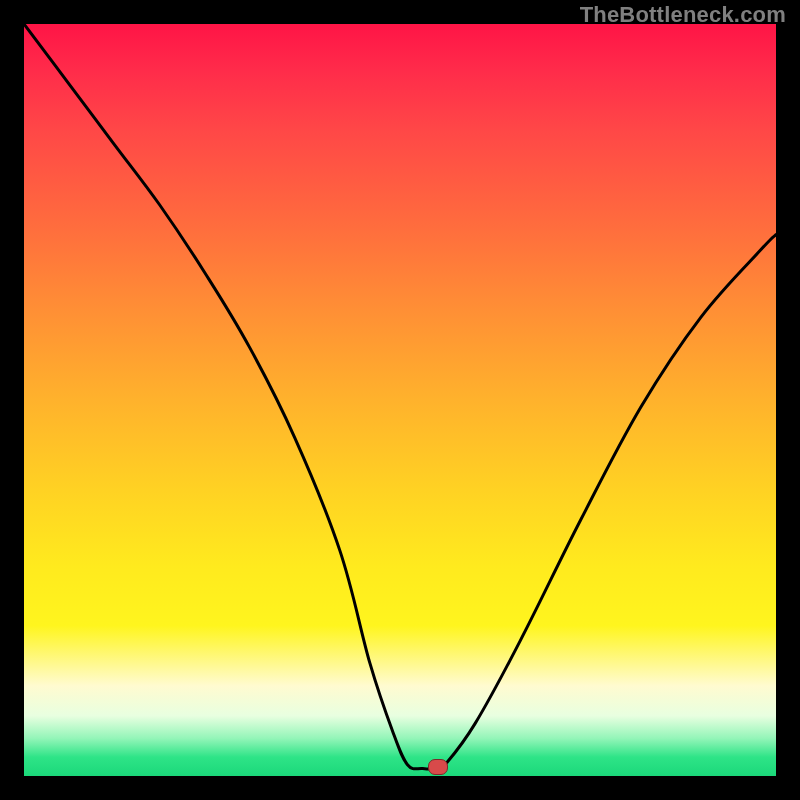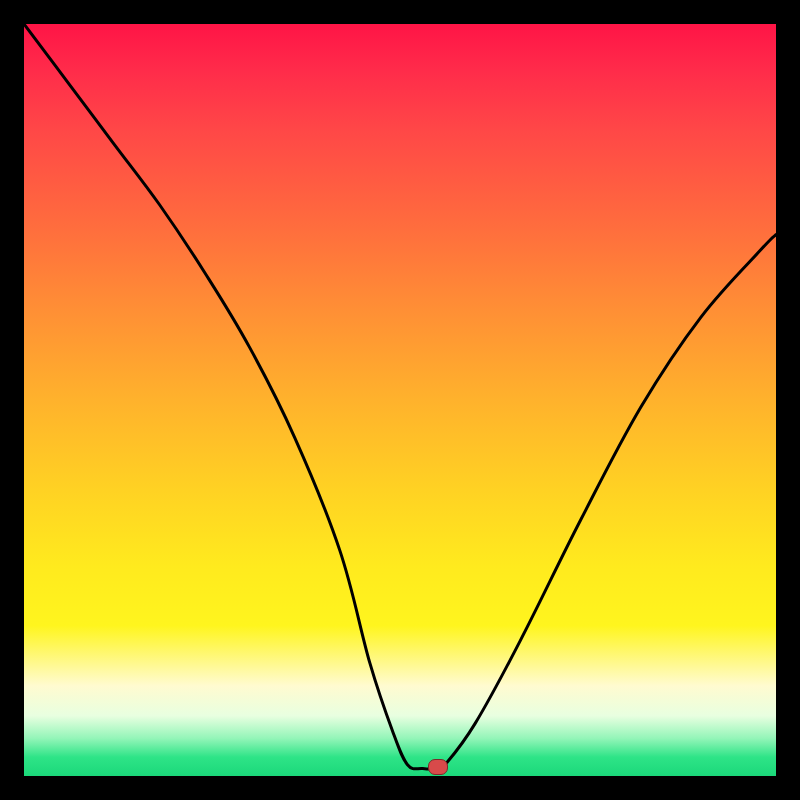--- a/index.html
+++ b/index.html
@@ -68,18 +68,19 @@
     background: #d84a4a;
     border: 1px solid #7a2a2a;
     z-index: 25;
     transform: translate(-50%, -50%);
   }
 </style>
 </head>
 <body>
 
 <div class="frame">
+  <div class="watermark">TheBottleneck.com</div>
   <div class="plot"></div>
   <svg class="curve" viewBox="0 0 752 752" preserveAspectRatio="none">
     <path fill="none" stroke="#000000" stroke-width="3" stroke-linecap="round" stroke-linejoin="round" d="M 0.0 0.0 C 8.1 10.8, 28.9 38.5, 45.1 60.2 C 61.4 81.8, 74.0 98.7, 90.2 120.3 C 106.5 142.0, 119.1 157.5, 135.4 180.5 C 151.6 203.5, 164.2 222.4, 180.5 248.2 C 196.7 273.9, 209.4 293.6, 225.6 323.4 C 241.8 353.1, 254.5 377.1, 270.7 413.6 C 287.0 450.1, 302.3 485.8, 315.8 526.4 C 329.4 567.0, 336.4 606.7, 345.9 639.2 C 355.4 671.7, 361.7 688.6, 368.5 706.9 C 375.2 725.2, 378.1 734.0, 383.5 740.7 C 388.9 747.5, 393.1 743.8, 398.6 744.5 C 404.0 745.2, 409.5 745.2, 413.6 744.5 C 417.7 743.8, 414.4 748.8, 421.1 740.7 C 427.9 732.6, 437.7 721.7, 451.2 699.4 C 464.7 677.0, 477.4 653.2, 496.3 616.6 C 515.3 580.1, 534.8 538.3, 556.5 496.3 C 578.1 454.4, 595.0 420.1, 616.6 383.5 C 638.3 347.0, 655.1 321.7, 676.8 293.3 C 698.5 264.9, 723.4 240.5, 737.0 225.6 C 750.5 210.7, 749.3 213.3, 752.0 210.6"></path>
   </svg>
   <div class="marker" style="left: 437.6px; top: 766.976px; background: rgb(216, 74, 74);"></div>
 </div>
 
 </body></html>

